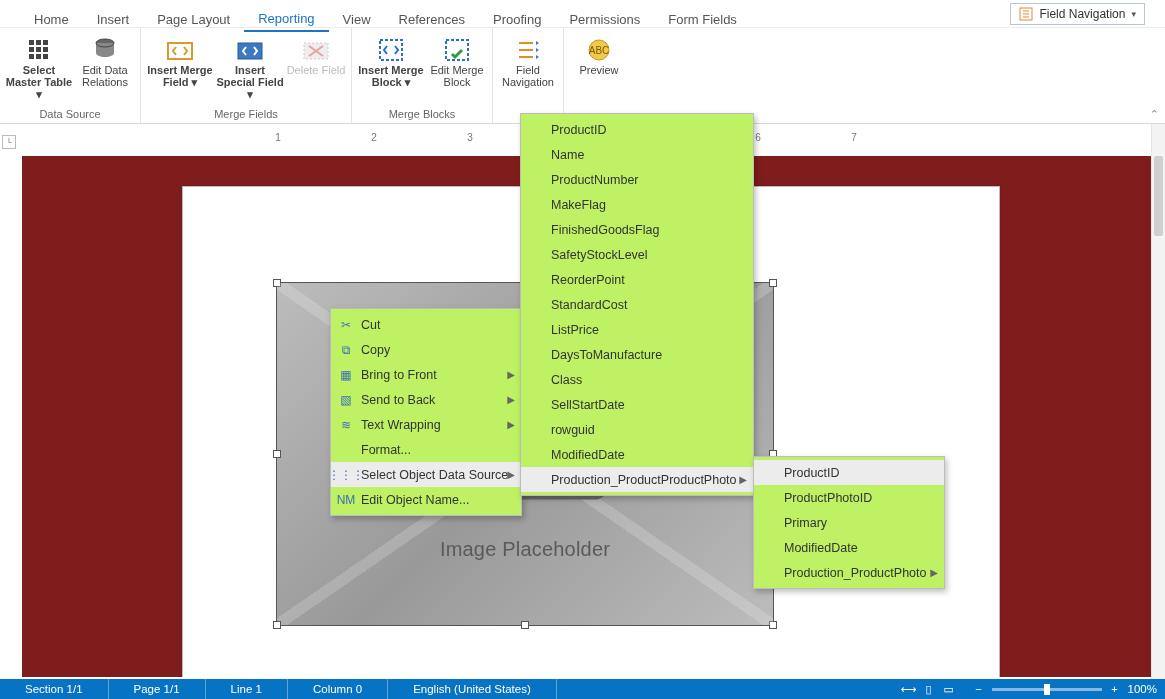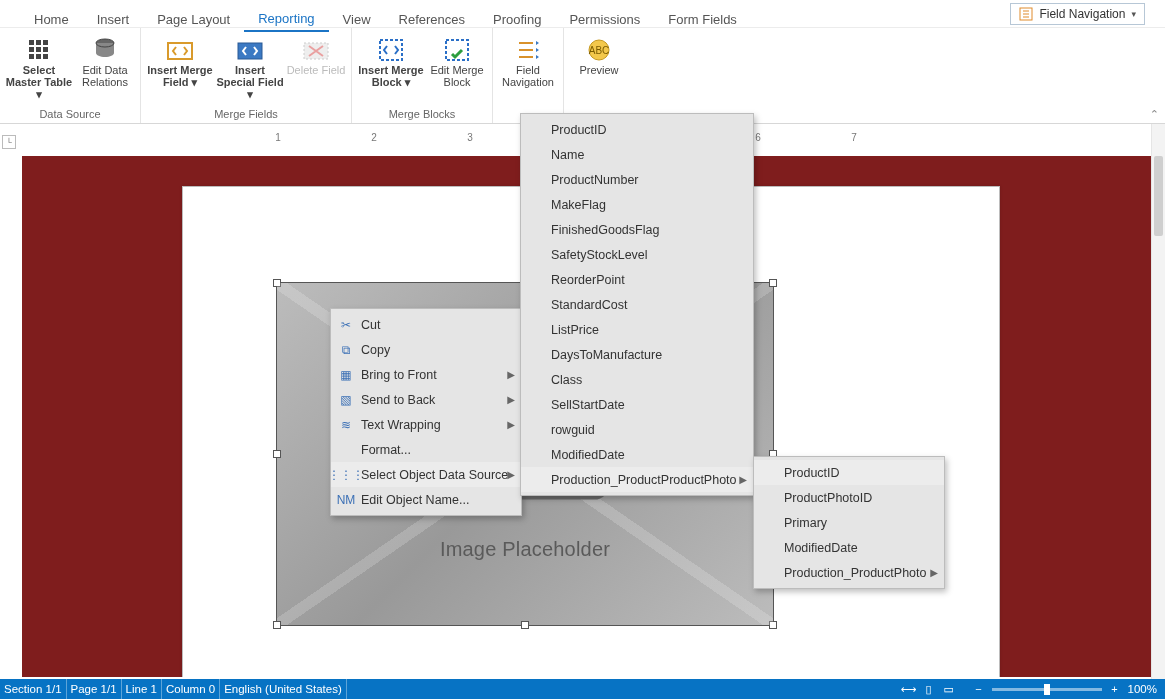--- a/index.html
+++ b/index.html
@@ -39,38 +39,38 @@
   .placeholder-center { position:absolute; left:50%; top:50%; transform:translate(-50%,-62%); display:flex; flex-direction:column; align-items:center; gap:8px; z-index:1;}
   .play-badge { width:170px; height:120px; border-radius:16px; background:#6a6a6a; display:flex; align-items:center; justify-content:center; }
   .play-tri { width:0; height:0; border-left:40px solid #fff; border-top:26px solid transparent; border-bottom:26px solid transparent; margin-left:10px; }
   .ph-label { font-size:20px; color:#5a5a5a; letter-spacing:.2px; position:absolute; left:50%; bottom:64px; transform:translateX(-50%); z-index:2; }
   .handle { position:absolute; width:8px; height:8px; background:#fff; border:1px solid #555; }
   .h-tl{left:-4px;top:-4px}.h-tr{right:-4px;top:-4px}.h-bl{left:-4px;bottom:-4px}.h-br{right:-4px;bottom:-4px}
   .h-t{left:50%;top:-4px;transform:translateX(-50%)}.h-b{left:50%;bottom:-4px;transform:translateX(-50%)}
   .h-l{top:50%;left:-4px;transform:translateY(-50%)}.h-r{top:50%;right:-4px;transform:translateY(-50%)}
 
   
-  .ctxmenu { position:absolute; background:#e5e5e5; border:1px solid #bcbcbc; box-shadow:2px 3px 6px rgba(0,0,0,.25); font-size:12.5px; color:#333; z-index:40; }
+  .ctxmenu { position:absolute; background:#bef264; border:1px solid #bcbcbc; box-shadow:2px 3px 6px rgba(0,0,0,.25); font-size:12.5px; color:#333; z-index:40; }
   .ctxmenu .row { display:flex; align-items:center; height:25px; padding-right:18px; position:relative; }
   .ctxmenu .row.highlight { background:#ececec; }
   .ctxmenu .ic { width:30px; display:flex; justify-content:center; font-size:12px; color:#3a6fb5; }
   .ctxmenu .arrow { position:absolute; right:6px; font-size:10px; color:#666; }
   .ctxmenu .lbl { white-space:nowrap; }
   .submenu2 { left:520px; top:113px; width:234px; padding:3px 0;}
   .submenu2 .row { padding-left:30px; }
   .ctxmain { left:330px; top:308px; width:192px; padding:3px 0; }
   .submenu3 { left:753px; top:456px; width:192px; padding:3px 0;}
   .submenu3 .row { padding-left:30px; }
 
   .scrollbar-v { position:absolute; right:0; top:124px; bottom:20px; width:14px; background:#f3f3f3; border-left:1px solid #e5e5e5; }
   .scrollbar-v .thumb { position:absolute; left:2px; right:2px; top:32px; height:80px; background:#cfcfcf; border-radius:2px; }
 
   
   .statusbar { position:absolute; left:0; right:0; bottom:0; height:20px; background:#0773c4; color:#fff; display:flex; align-items:center; font-size:11.5px; }
-  .status-cell { padding:0 4px; height:100%; display:flex; align-items:center; border-right:1px solid rgba(255,255,255,.35); }
+  .status-cell { padding:0 25px; height:100%; display:flex; align-items:center; border-right:1px solid rgba(255,255,255,.35); }
   .statusbar .spacer { flex:1; }
   .zoom-cluster { display:flex; align-items:center; gap:6px; padding:0 8px; }
   .zoom-track { width:110px; height:3px; background:rgba(255,255,255,.5); position:relative; }
   .zoom-thumb { position:absolute; left:50%; top:-4px; width:6px; height:11px; background:#fff; transform:translateX(-50%); }
   .sb-ic { width:14px; height:14px; display:flex; align-items:center; justify-content:center; font-size:11px; }
 
   
   svg { display:block; }
 </style>
 </head>

